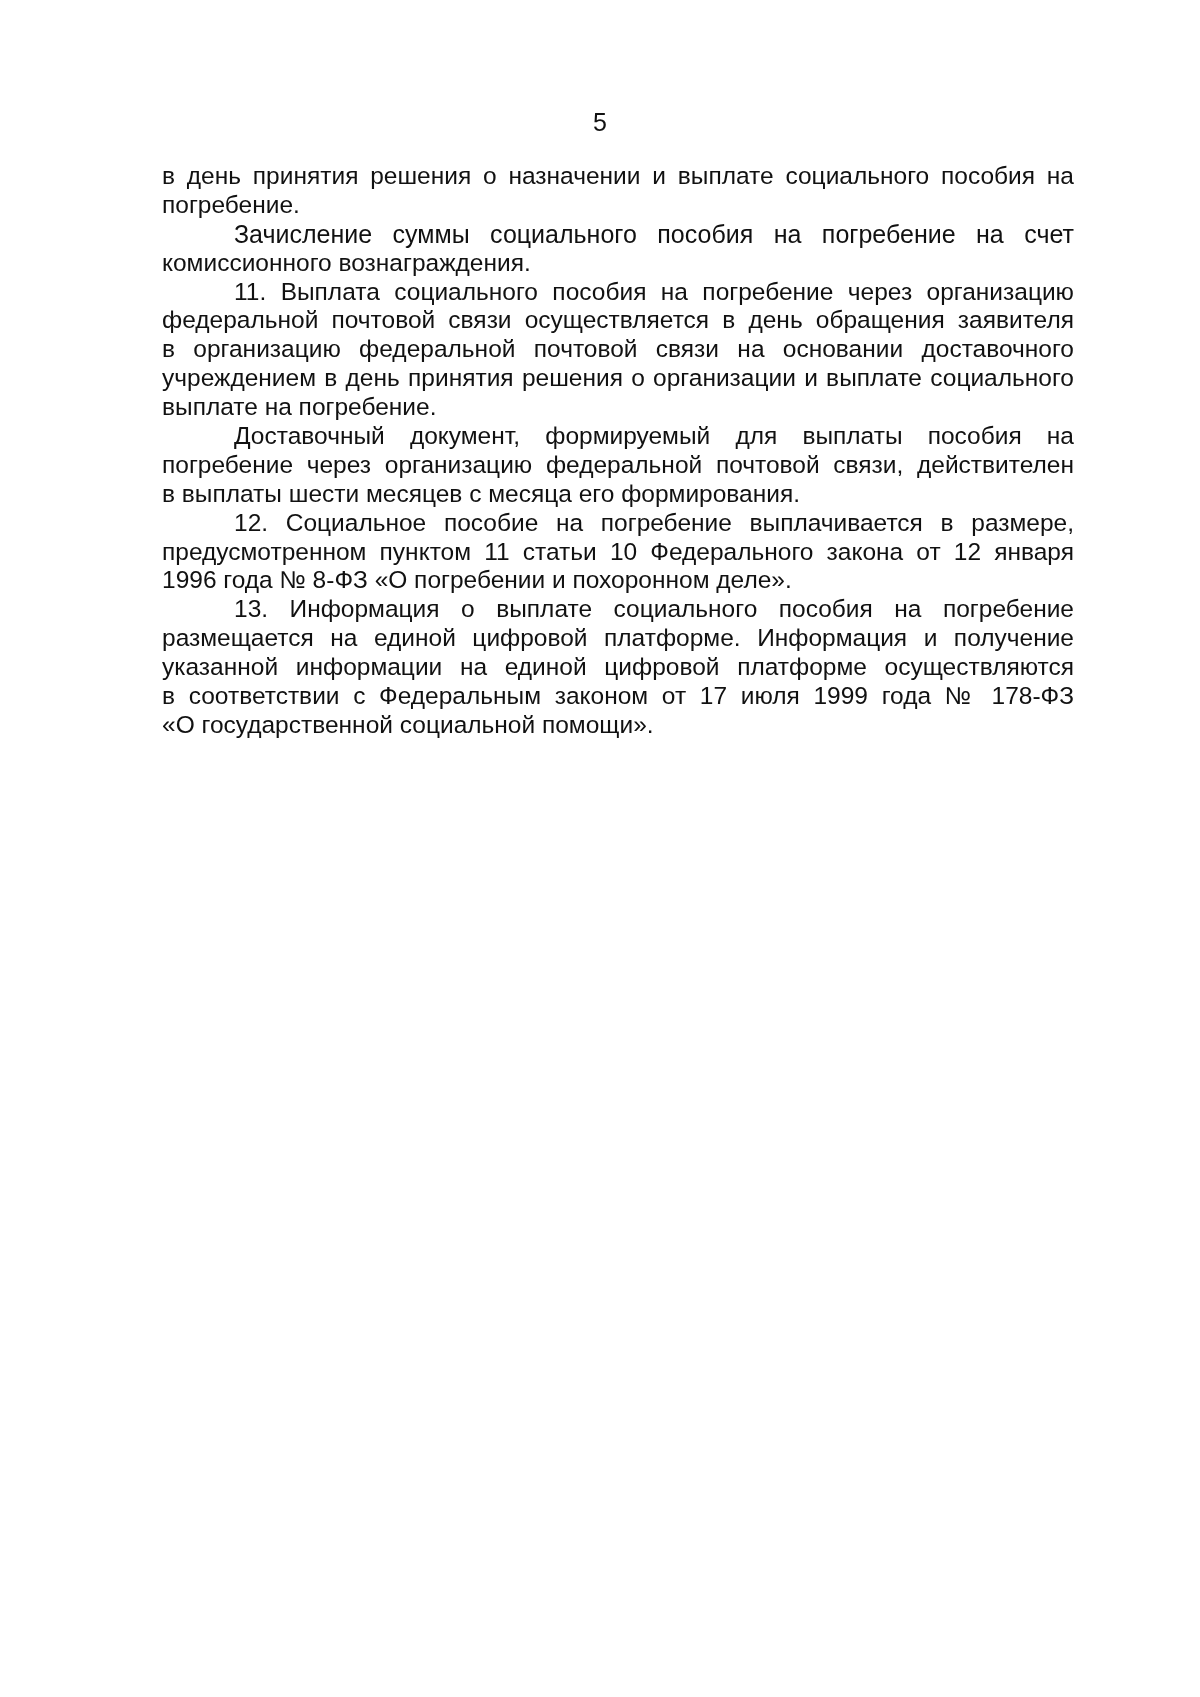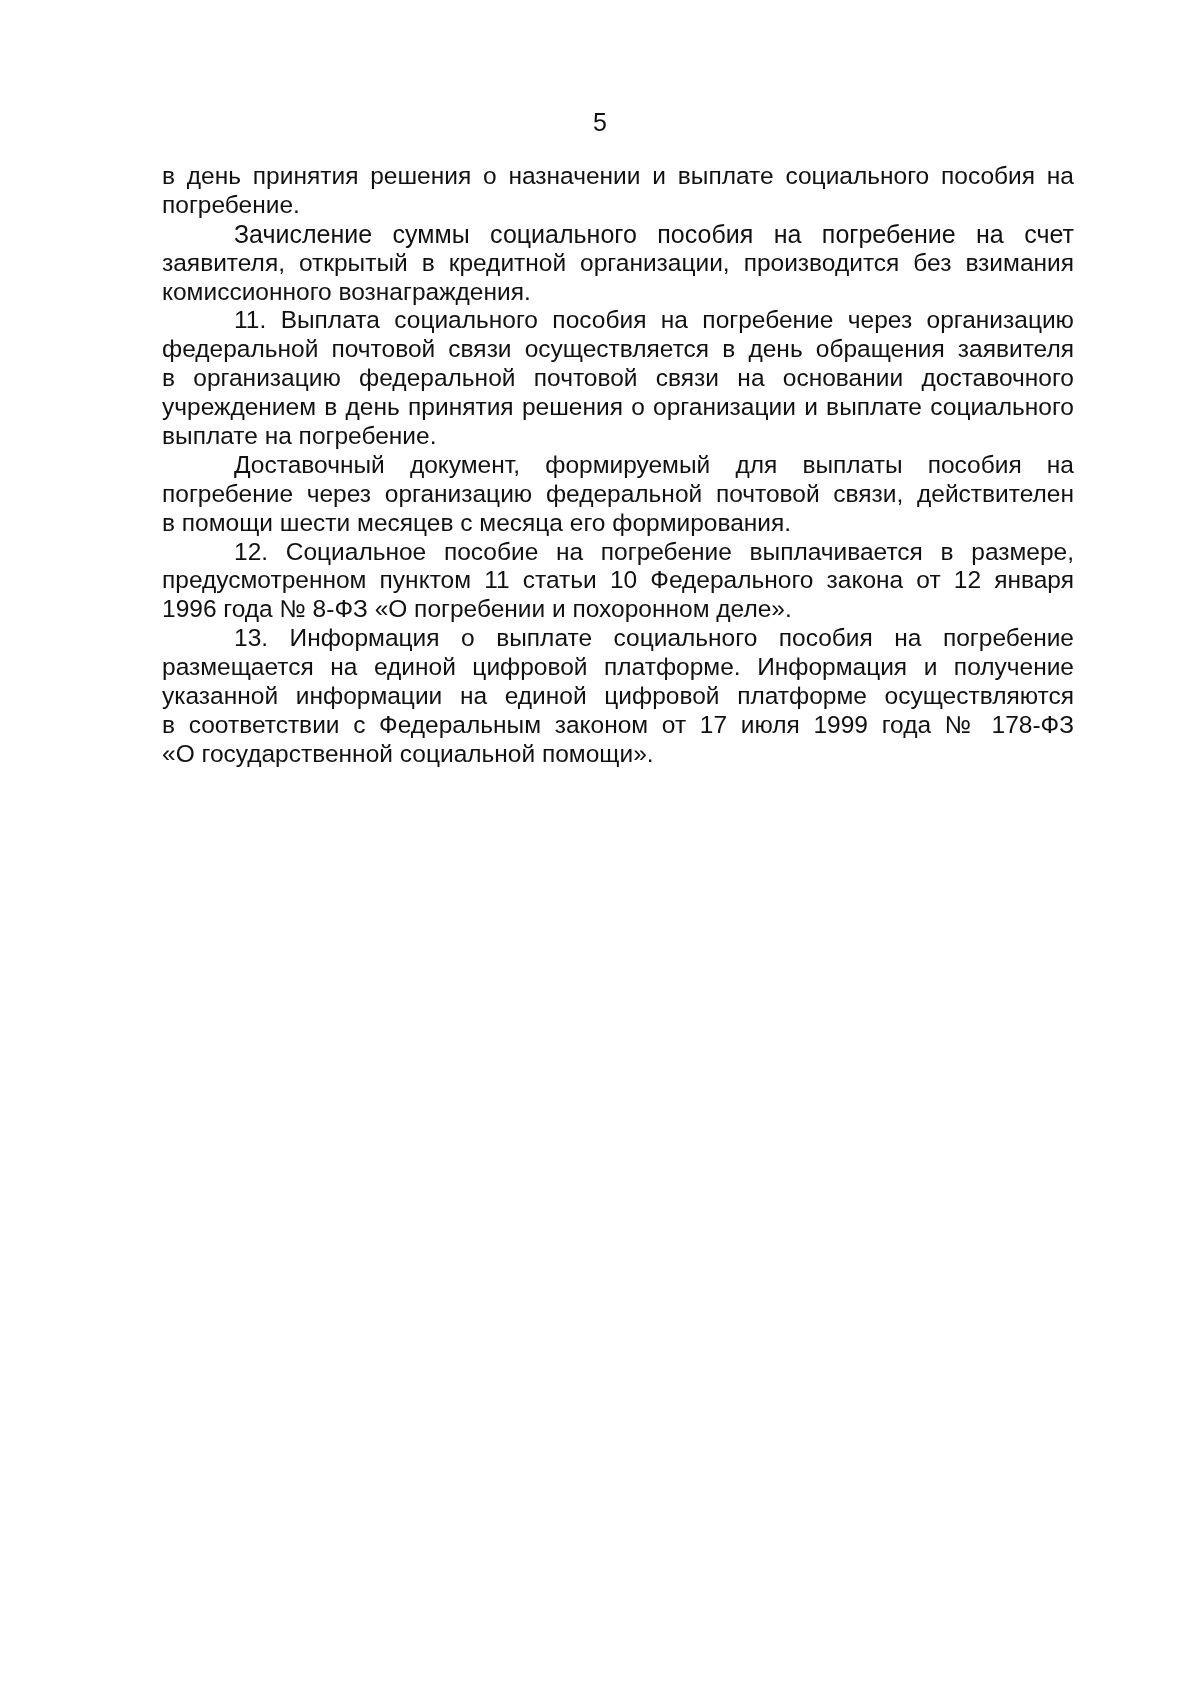--- a/index.html
+++ b/index.html
@@ -33,36 +33,35 @@
 
   <div class="body-text">
 
     <div class="paragraph">
       <span class="line">в день принятия решения о назначении и выплате социального пособия на</span>
       <span class="line last">погребение.</span>
     </div>
 
     <div class="paragraph">
       <span class="line indent big">Зачисление суммы социального пособия на погребение на счет</span>
-      <span class="line">заявителя, открытый в кредитной организации, производится без взимания</span>
       <span class="line last">комиссионного вознаграждения.</span>
     </div>
 
     <div class="paragraph">
       <span class="line indent">11. Выплата социального пособия на погребение через организацию</span>
       <span class="line">федеральной почтовой связи осуществляется в день обращения заявителя</span>
       <span class="line">в организацию федеральной почтовой связи на основании доставочного</span>
       <span class="line">учреждением в день принятия решения о организации и выплате социального</span>
       <span class="line last">выплате на погребение.</span>
     </div>
 
     <div class="paragraph">
       <span class="line indent">Доставочный документ, формируемый для выплаты пособия на</span>
       <span class="line">погребение через организацию федеральной почтовой связи, действителен</span>
-      <span class="line last">в помощи шести месяцев с месяца его формирования.</span>
+      <span class="line last">в выплаты шести месяцев с месяца его формирования.</span>
     </div>
 
     <div class="paragraph">
       <span class="line indent">12. Социальное пособие на погребение выплачивается в размере,</span>
       <span class="line">предусмотренном пунктом 11 статьи 10 Федерального закона от 12 января</span>
       <span class="line last">1996 года № 8-ФЗ «О погребении и похоронном деле».</span>
     </div>
 
     <div class="paragraph">
       <span class="line indent">13. Информация о выплате социального пособия на погребение</span>

